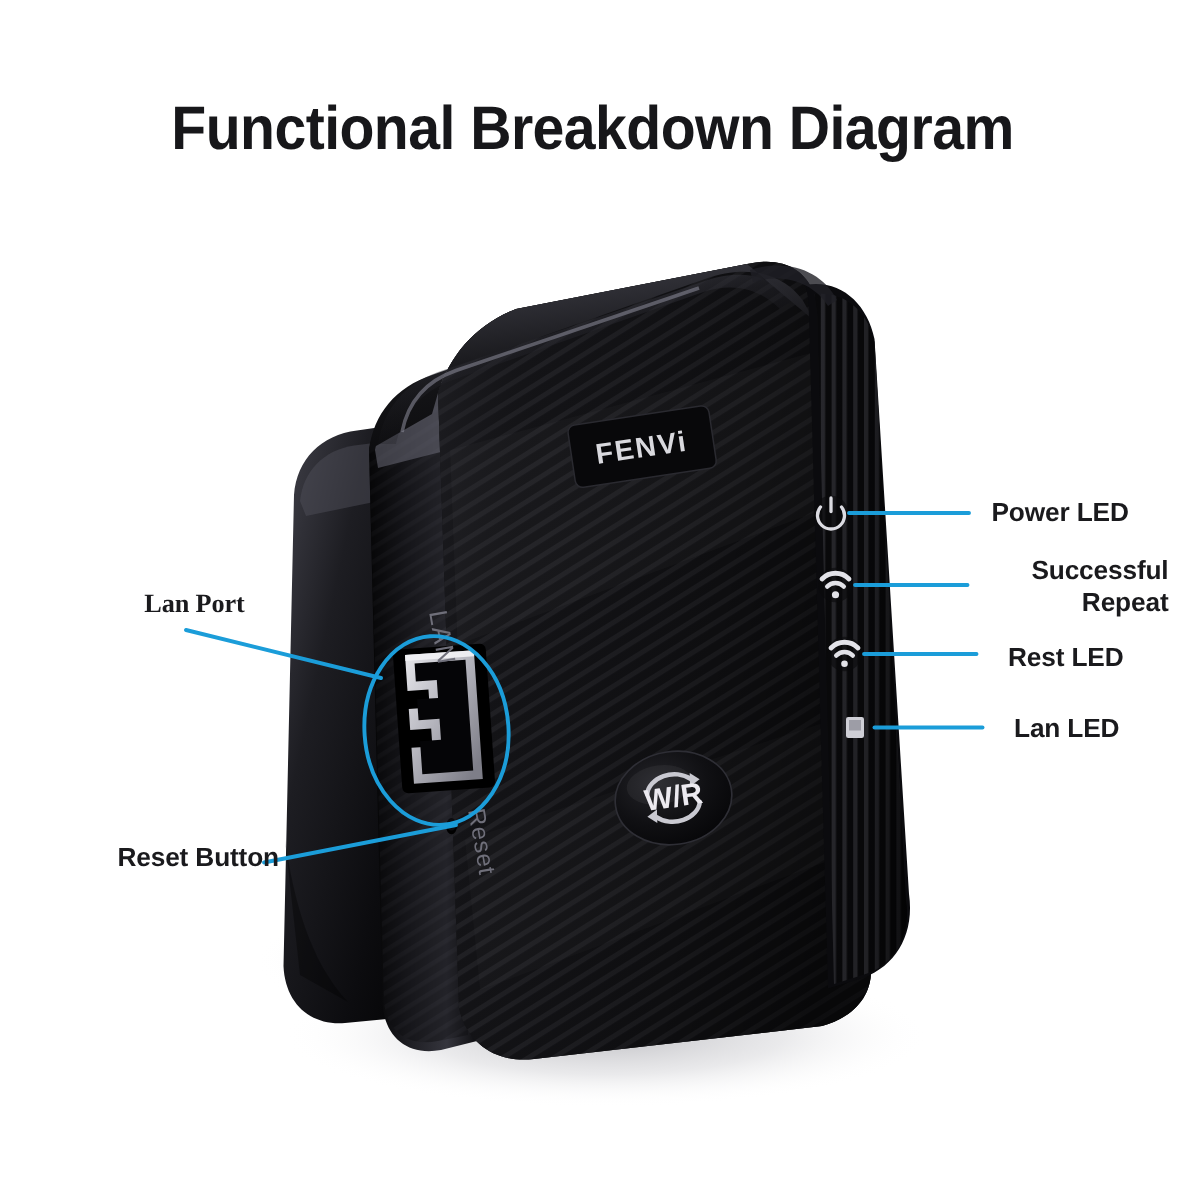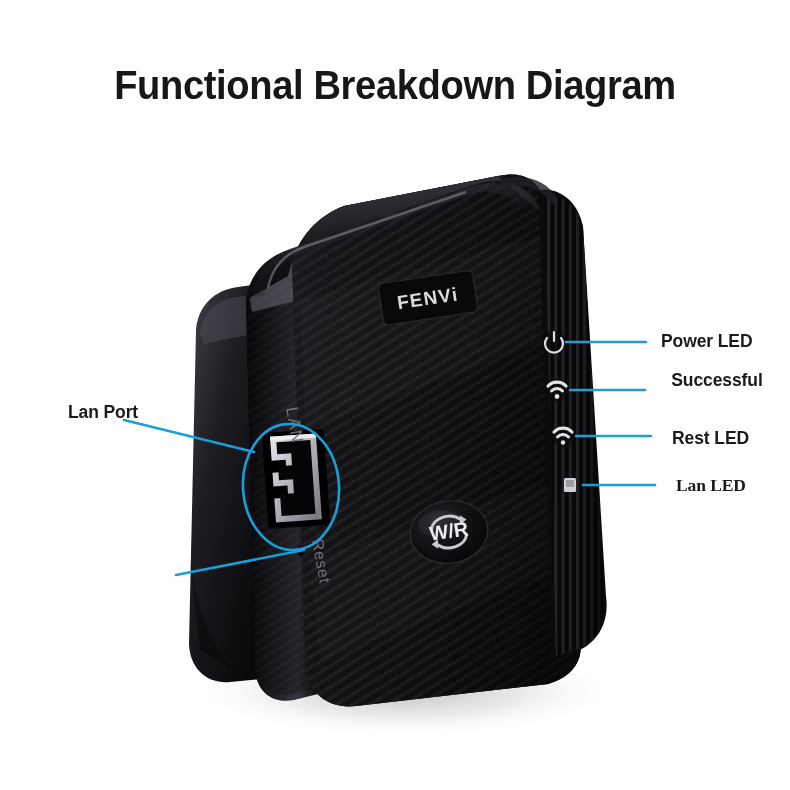--- a/index.html
+++ b/index.html
@@ -30,21 +30,21 @@
   .lbl{
     position:absolute;
     font-family:"Liberation Sans",sans-serif;
     font-weight:bold;
     font-size:17.5px;
     color:#1a1a1d;
     line-height:1.22;
     white-space:nowrap;
     letter-spacing:-0.1px;
   }
-  .lbl.ctr{text-align:center;}
+  .lbl.ctr{text-align:right;}
   .lbl.rightcol{text-align:left;}
 
   
   svg.layer{position:absolute;left:0;top:0;width:790px;height:790px;}
   svg.layer *{shape-rendering:geometricPrecision;}
 </style>
 </head>
 <body>
 
 <div id="stage">
@@ -264,36 +264,38 @@
       <line x1="576" y1="436" x2="651" y2="436"></line>
       <line x1="583" y1="485" x2="655" y2="485"></line>
 
       <line x1="124" y1="420" x2="254" y2="452"></line>
       <line x1="176" y1="575" x2="304" y2="550"></line>
     </g>
 
     <ellipse cx="291" cy="487" rx="48" ry="63" transform="rotate(-4,291,487)" fill="none" stroke="#1b9dd9" stroke-width="2.6"></ellipse>
   </svg>
 
-  <div class="lbl ctr" style="left:43px;top:402px;width:120px;">
+  <div class="lbl ctr" style="left:43px;top:392px;width:120px;font-family:Liberation Serif, serif;">
     <div>Lan Port</div>
   </div>
 
   <div class="lbl ctr" style="left:26px;top:561px;width:160px;">
+    <div>Reset Button</div>
   </div>
 
   <div class="lbl rightcol" style="left:661px;top:331px;">
     <div>Power LED</div>
   </div>
 
   <div class="lbl ctr" style="left:655px;top:370px;width:124px;">
     <div>Successful</div>
+    <div>Repeat</div>
   </div>
 
   <div class="lbl rightcol" style="left:672px;top:428px;">
     <div>Rest LED</div>
   </div>
 
-  <div class="lbl rightcol" style="left:676px;top:475px;font-family:Liberation Serif, serif;">
+  <div class="lbl rightcol" style="left:676px;top:475px;">
     <div>Lan LED</div>
   </div>
 
 </div>
 
 </body></html>

